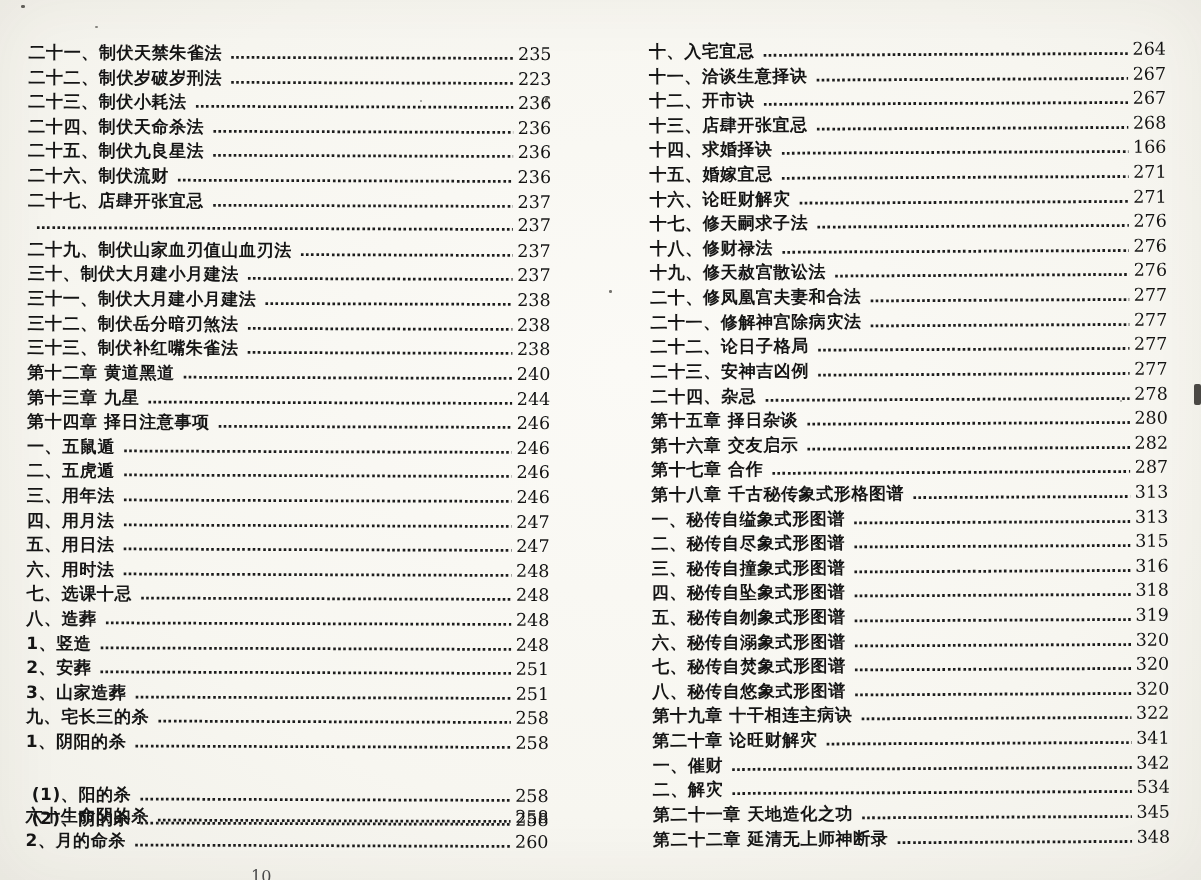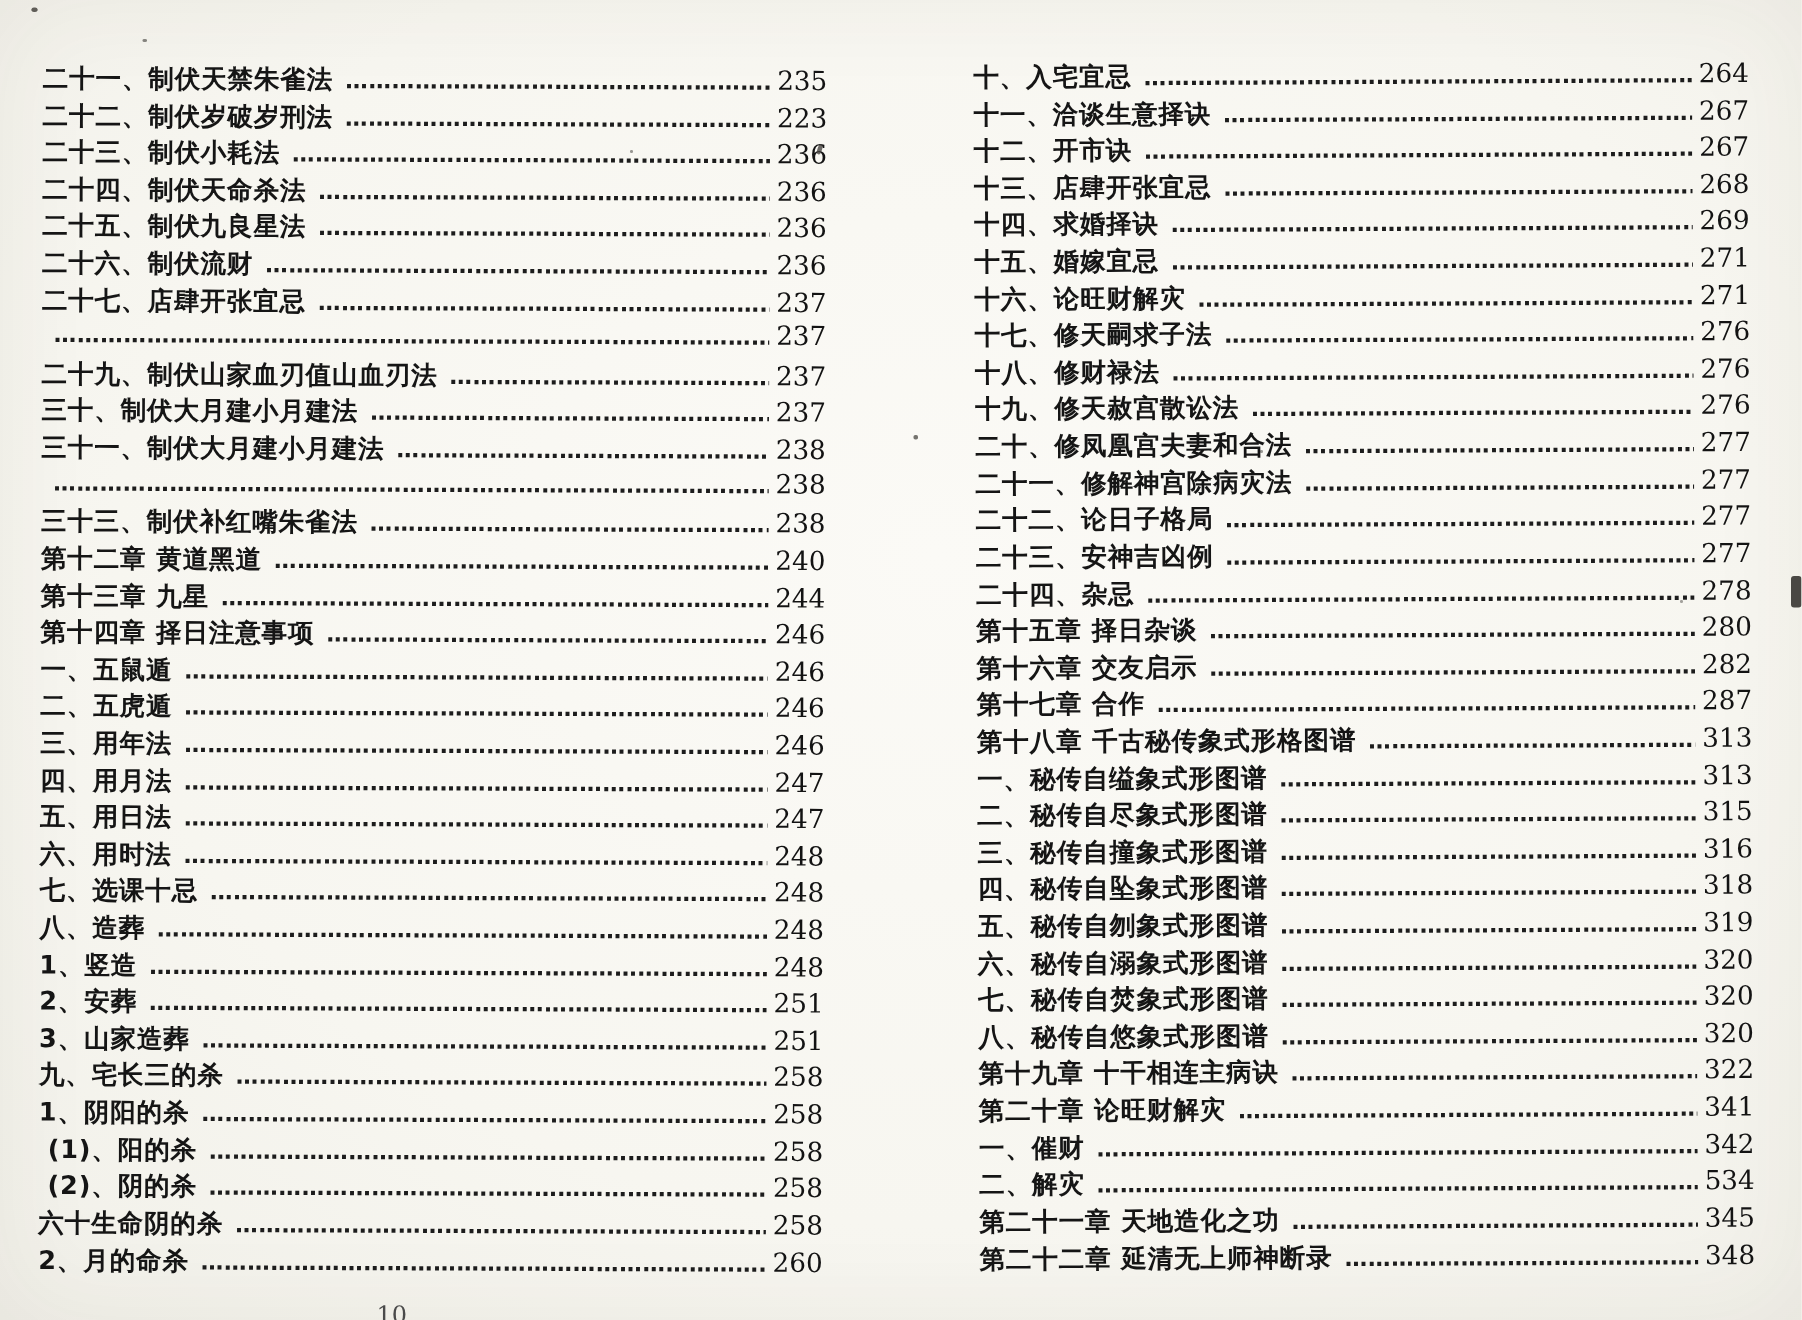--- a/index.html
+++ b/index.html
@@ -29,21 +29,21 @@
     white-space: nowrap;
   }
   .label {
     font-family: "DejaVu Sans", "Liberation Sans", sans-serif;
     font-weight: bold;
     font-size: 17px;
     letter-spacing: 0.6px;
     color: #151515;
     flex: 0 0 auto;
   }
-  .label.indent { padding-left: 6px; }
+  .label.indent { padding-left: 6px; margin-top: 28px; }
   .dots {
     flex: 1 1 auto;
     overflow: hidden;
     white-space: nowrap;
     margin: 0 2px 0 8px;
     font-family: "DejaVu Sans", sans-serif;
     font-weight: bold;
     font-size: 15px;
     letter-spacing: 0.5px;
     color: #1c1c1c;
@@ -137,20 +137,21 @@
     <span class="pagenum">237</span>
   </div>
 
   <div class="row">
     <span class="label">三十一、制伏大月建小月建法</span>
     <span class="dots">……………………………………………………………………………………………………………………………………………………………………………………………………………………</span>
     <span class="pagenum">238</span>
   </div>
 
   <div class="row">
+    <span class="label">三十二、制伏岳分暗刃煞法</span>
     <span class="dots">……………………………………………………………………………………………………………………………………………………………………………………………………………………</span>
     <span class="pagenum">238</span>
   </div>
 
   <div class="row">
     <span class="label">三十三、制伏补红嘴朱雀法</span>
     <span class="dots">……………………………………………………………………………………………………………………………………………………………………………………………………………………</span>
     <span class="pagenum">238</span>
   </div>
 
@@ -295,21 +296,21 @@
 
   <div class="row">
     <span class="label">十三、店肆开张宜忌</span>
     <span class="dots">……………………………………………………………………………………………………………………………………………………………………………………………………………………</span>
     <span class="pagenum">268</span>
   </div>
 
   <div class="row">
     <span class="label">十四、求婚择诀</span>
     <span class="dots">……………………………………………………………………………………………………………………………………………………………………………………………………………………</span>
-    <span class="pagenum">269</span>
+    <span class="pagenum">166</span>
   </div>
 
   <div class="row">
     <span class="label">十五、婚嫁宜忌</span>
     <span class="dots">……………………………………………………………………………………………………………………………………………………………………………………………………………………</span>
     <span class="pagenum">271</span>
   </div>
 
   <div class="row">
     <span class="label">十六、论旺财解灾</span>

